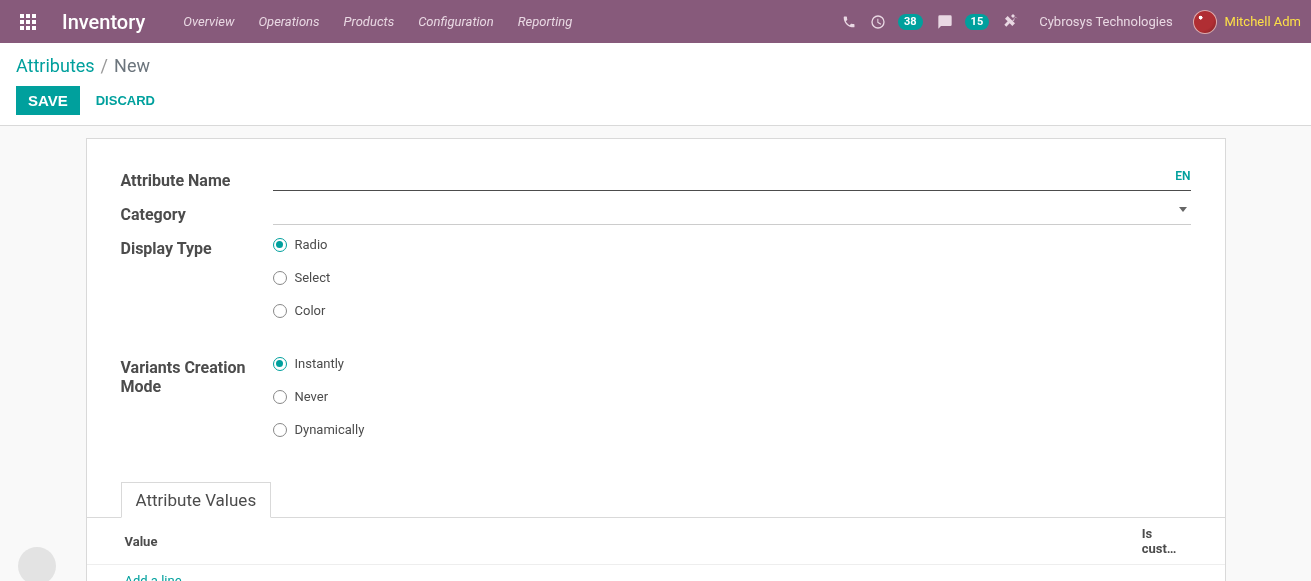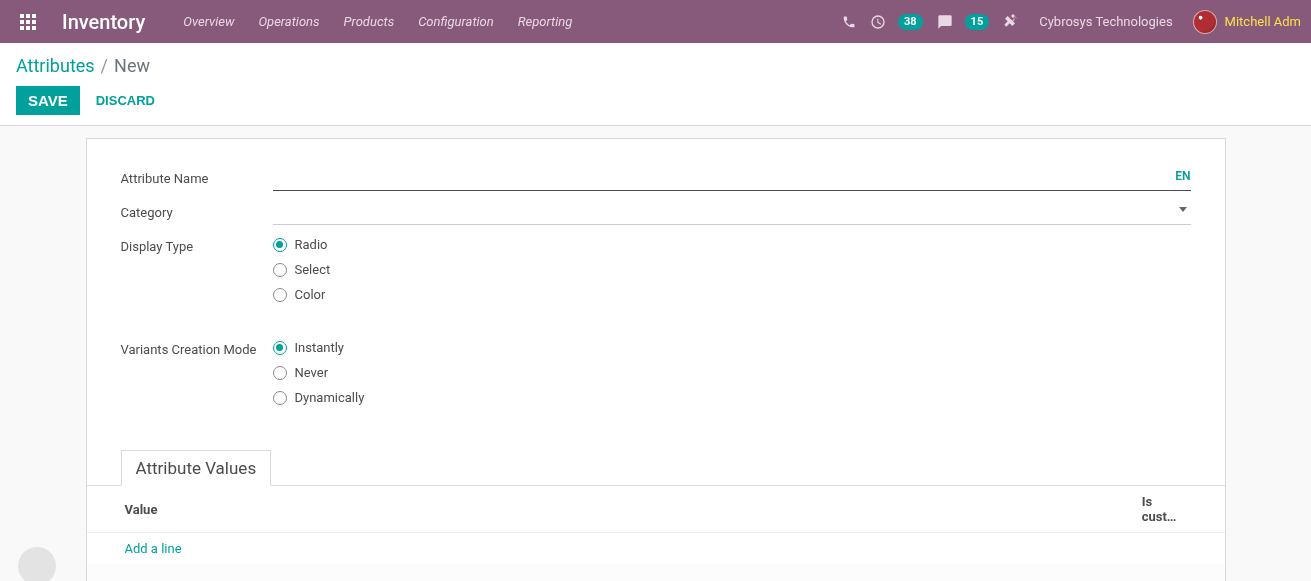--- a/index.html
+++ b/index.html
@@ -108,23 +108,23 @@
   }
   .sheet-inner {
     padding: 28px 34px 0 34px;
   }
   .form-row {
     display:flex; align-items: flex-start;
     margin-bottom: 10px;
   }
   .form-label {
     width: 152px;
-    font-weight: 400;
+    font-weight: 700;
     color:#4c4c4c;
-    font-size: 13px;
+    font-size: 16px;
     padding-top: 4px;
   }
   .form-field { flex:1; position:relative; }
   .char-input {
     width: 100%;
     border: none;
     border-bottom: 1px solid #4c4c4c;
     font-size: 13px;
     padding: 4px 38px 4px 2px;
     outline: none;
@@ -141,21 +141,21 @@
     background:transparent;
   }
   .dd-caret {
     position:absolute; right:4px; top:6px;
     width:0; height:0;
     border-left:4px solid transparent;
     border-right:4px solid transparent;
     border-top:5px solid #666;
     cursor:pointer;
   }
-  .radio-group { display:flex; flex-direction:column; gap: 10px; padding-top:2px; }
+  .radio-group { display:flex; flex-direction:column; gap: 18px; padding-top:2px; }
   .radio-item { display:flex; align-items:center; gap:8px; cursor:pointer; }
   .radio-dot {
     width:14px; height:14px; border:1.5px solid #888; border-radius:50%;
     display:flex; align-items:center; justify-content:center;
     flex-shrink:0;
   }
   .radio-dot.checked { border-color:#00a09d; }
   .radio-dot.checked::after {
     content:""; width:7px; height:7px; border-radius:50%;
     background:#00a09d;

